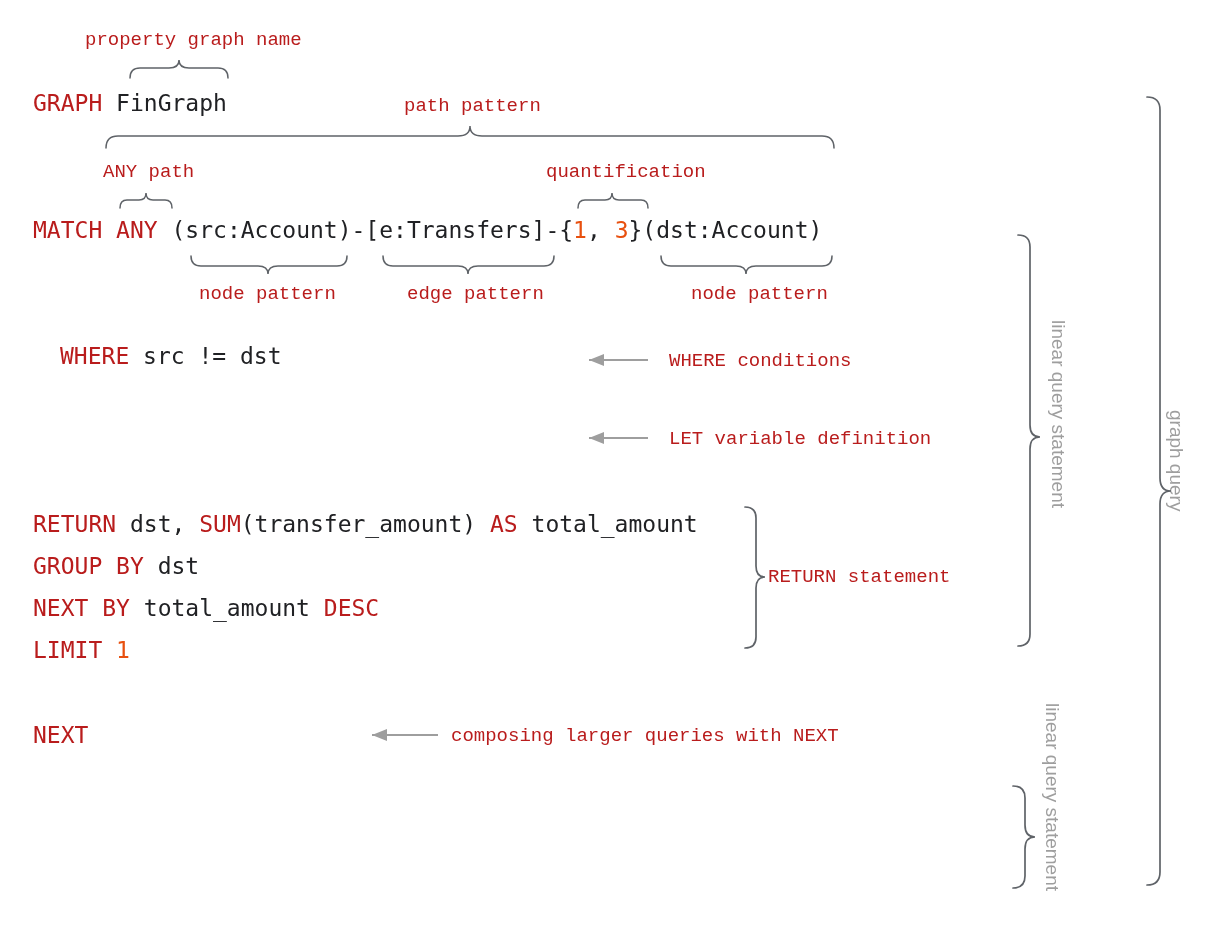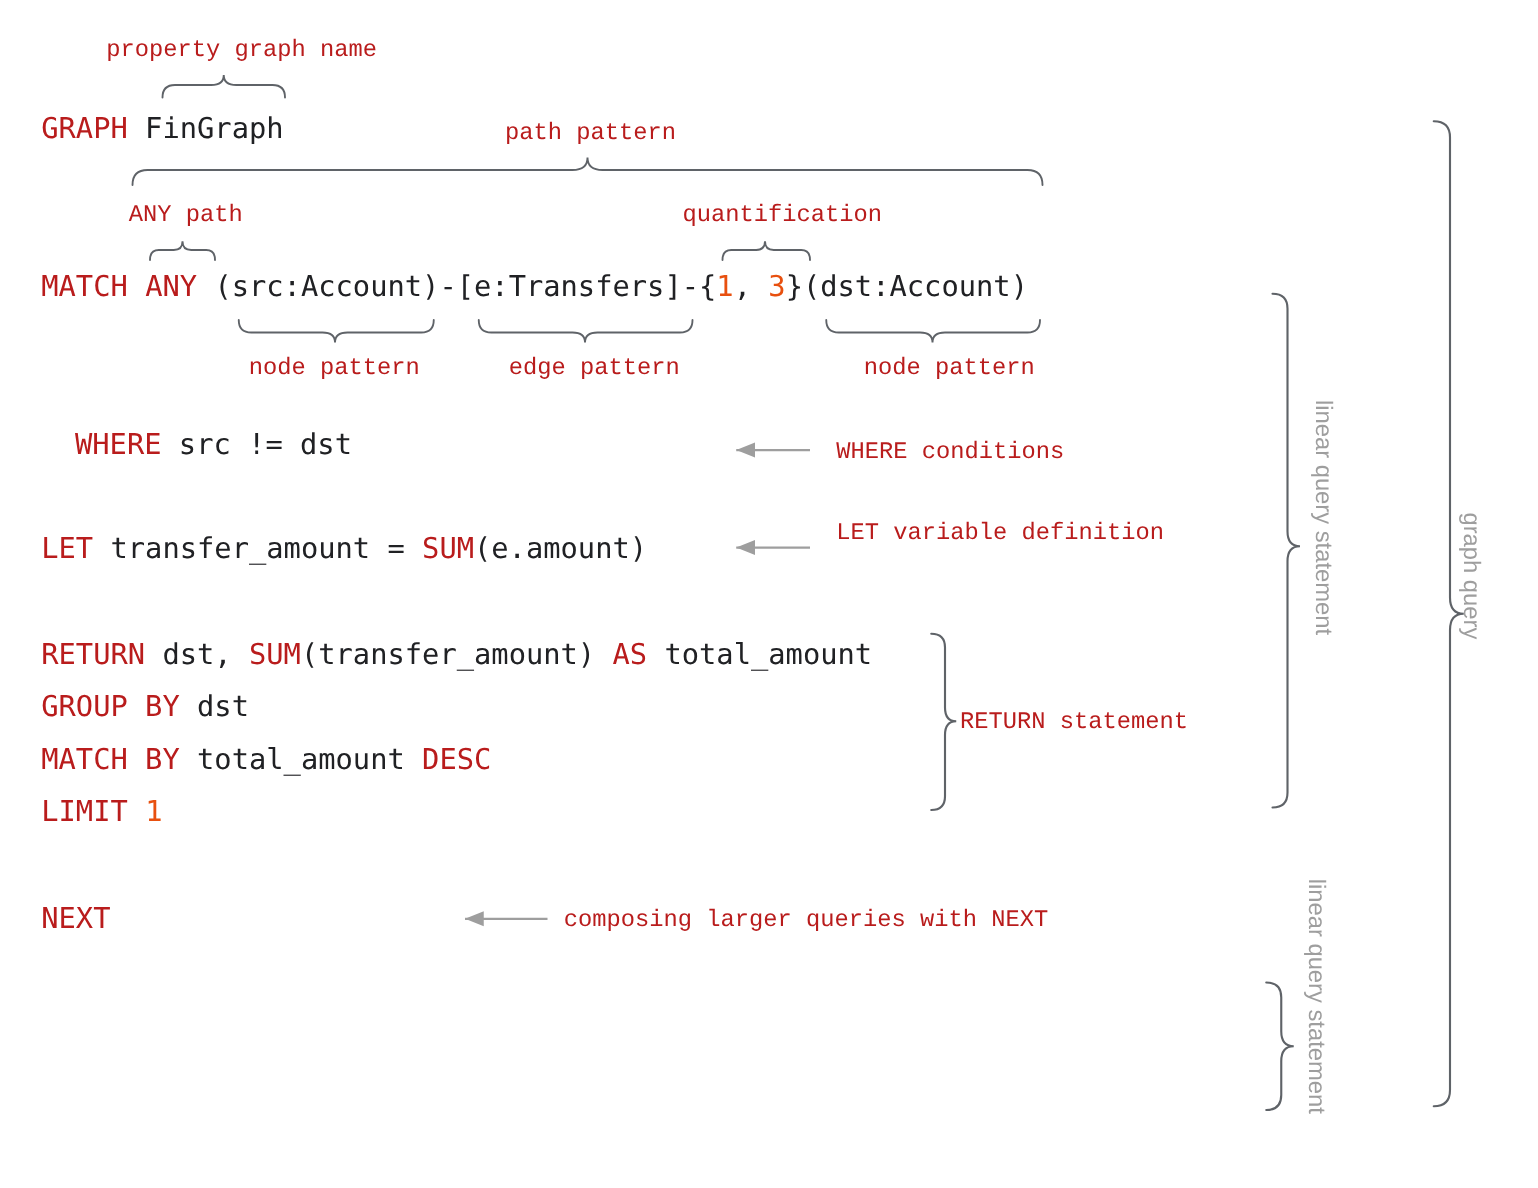--- a/index.html
+++ b/index.html
@@ -61,27 +61,26 @@
 <body>
 
 <div id="canvas">
 
   <div class="code" style="left:33px; top:92px;"><span class="kw">GRAPH</span><span> FinGraph</span></div>
 
   <div class="code" style="left:33px; top:219px;"><span class="kw">MATCH</span><span> </span><span class="kw">ANY</span><span> (src:Account)-[e:Transfers]-{</span><span class="num">1</span><span>, </span><span class="num">3</span><span>}(dst:Account)</span></div>
 
   <div class="code" style="left:33px; top:345px;margin-left:27px;"><span class="kw">WHERE</span><span> src != dst</span></div>
 
-  <div class="code" style="left:33px; top:428px;"><span class="kw">LET</span><span> transfer_amount = </span><span class="kw">SUM</span><span>(e.amount)</span></div>
 
   <div class="code" style="left:33px; top:513px;"><span class="kw">RETURN</span><span> dst, </span><span class="kw">SUM</span><span>(transfer_amount) </span><span class="kw">AS</span><span> total_amount</span></div>
 
   <div class="code" style="left:33px; top:555px;text-align:center;"><span class="kw">GROUP BY</span><span> dst</span></div>
 
-  <div class="code" style="left:33px; top:597px;"><span class="kw">MATCH BY</span><span> total_amount </span><span class="kw">DESC</span></div>
+  <div class="code" style="left:33px; top:597px;"><span class="kw">NEXT BY</span><span> total_amount </span><span class="kw">DESC</span></div>
 
   <div class="code" style="left:33px; top:639px;"><span class="kw">LIMIT</span><span> </span><span class="num">1</span></div>
 
   <div class="code" style="left:33px; top:724px;text-align:center;"><span class="kw">NEXT</span></div>
 
 
 
   <div class="ann" style="left:85px; top:31px;">property graph name</div>
 
   <div class="ann" style="left:404px; top:97px;">path pattern</div>
@@ -91,21 +90,21 @@
   <div class="ann" style="left:546px; top:163px;">quantification</div>
 
   <div class="ann" style="left:199px; top:285px;">node pattern</div>
 
   <div class="ann" style="left:407px; top:285px;">edge pattern</div>
 
   <div class="ann" style="left:691px; top:285px;">node pattern</div>
 
   <div class="ann" style="left:669px; top:352px;">WHERE conditions</div>
 
-  <div class="ann" style="left:669px; top:417px;">LET variable definition</div>
+  <div class="ann" style="left:669px; top:430px;">LET variable definition</div>
 
   <div class="ann" style="left:768px; top:568px;">RETURN statement</div>
 
   <div class="ann" style="left:451px; top:727px;">composing larger queries with NEXT</div>
 
   <div class="ann-rot" style="left:1068px; top:320px;">linear query statement</div>
 
   <div class="ann-rot" style="left:1062px; top:703px;">linear query statement</div>
 
   <div class="ann-rot" style="left:1186px; top:410px;">graph query</div>

